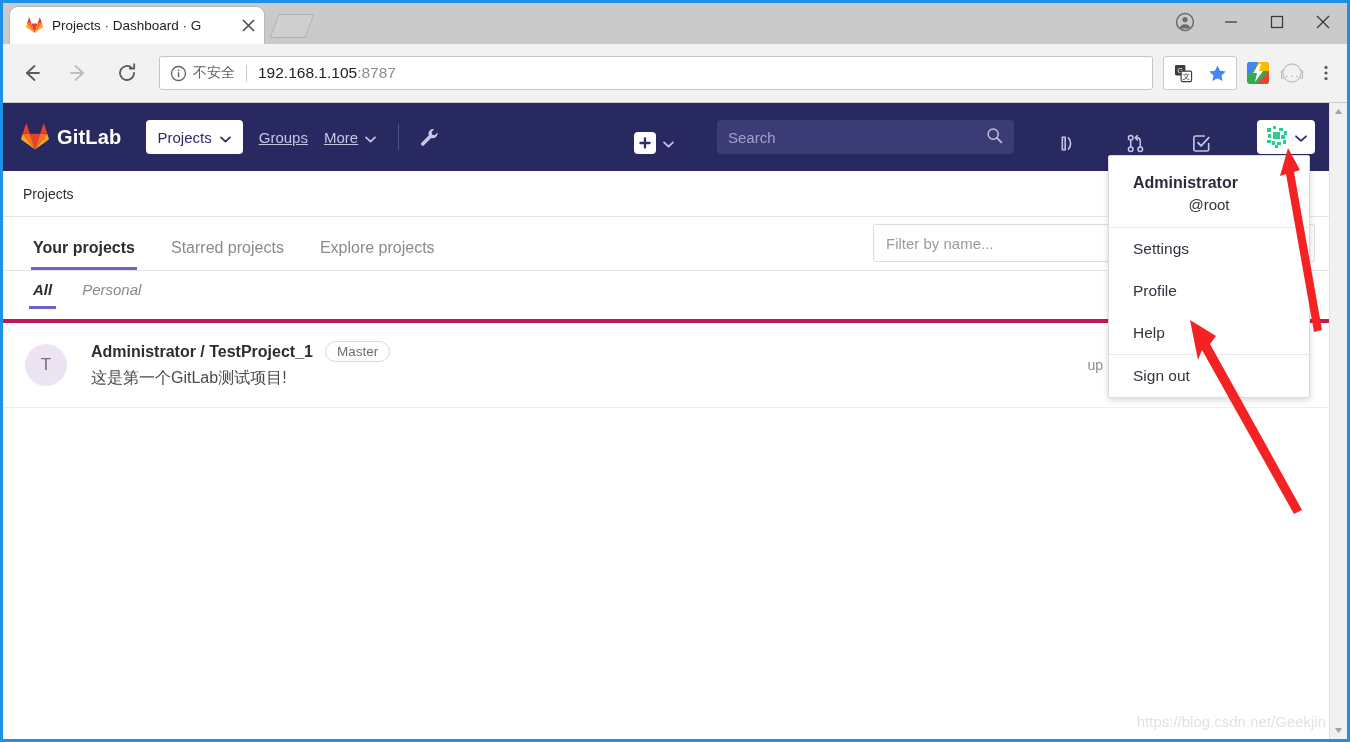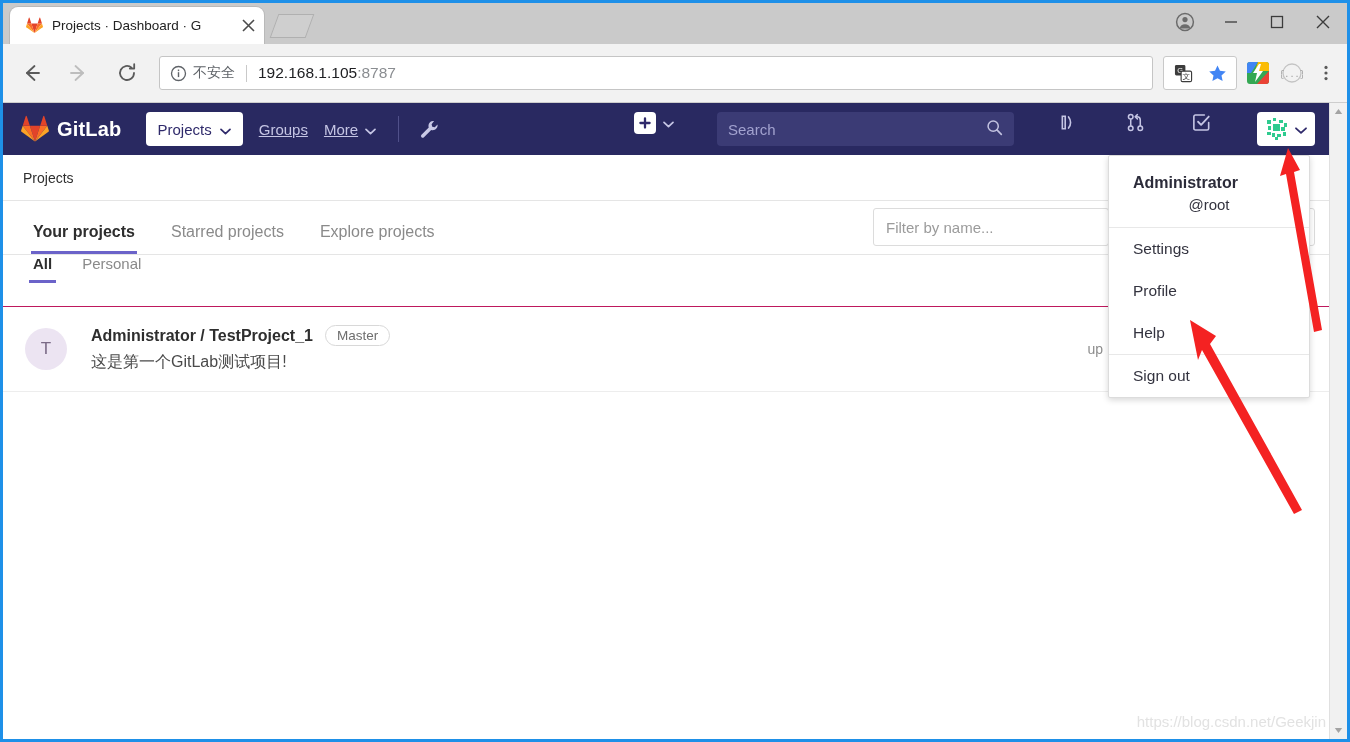--- a/index.html
+++ b/index.html
@@ -147,21 +147,21 @@
   .viewport {
     position: absolute; left: 3px; top: 103px;
     width: 1344px; height: 636px;
     background: #ffffff;
     overflow: hidden;
   }
 
   
   .gl-nav {
     position: relative;
-    height: 52px; width: 1330px;
+    height: 68px; width: 1330px;
     background: #292961;
     display: flex; align-items: center;
     padding-left: 18px;
     box-sizing: border-box;
   }
   .gl-logo-wrap { display:flex; align-items:center; margin-right: 18px; }
   .gl-logo { width: 28px; height: 28px; }
   .gl-logo-text {
     color: #fff; font-size: 20px; font-weight: 600; margin-left: 8px;
     letter-spacing: 0.2px;
@@ -179,21 +179,21 @@
   .gl-link {
     color: #c5c5e4; font-size: 15px; margin-left: 16px;
     display:flex; align-items:center;text-decoration:underline;
   }
   .gl-link .caret { margin-left: 7px; }
   .gl-divider {
     width: 1px; height: 26px; background: #50508a; margin-left: 22px;
   }
   .gl-wrench { margin-left: 20px; color: #c9c9e6; display:flex; align-items:center;}
   .gl-right {
-    margin-left: auto; display: flex; align-items: flex-start; padding-right: 18px; gap: 23px;
+    margin-left: auto; display: flex; align-items: flex-end; padding-right: 18px; gap: 23px;
   }
   .gl-plus {
     background:#ffffff; border-radius:4px;
     width:22px; height:22px;
     display:flex; align-items:center; justify-content:center;
     color:#2f2a6b;
   }
   .gl-plus-wrap { display:flex; align-items:center; color:#c5c5e4; }
   .gl-search {
     margin-left: 20px;
@@ -266,24 +266,24 @@
   .sort-select {
     margin-left: 20px;
     min-width: 160px; height: 36px;
     border:1px solid #dcdcdc; border-radius:3px;
     display:flex; align-items:center; padding: 0 12px;
     color:#303030; font-size:15px; background:#fff;
   }
 
   
   .gl-subtabs-row {
-    height: 52px; display:flex; align-items:flex-start;
+    height: 52px; display:flex; align-items:center;
     padding-left: 28px;
-    border-bottom: 1px solid #be185d;
-    width: 1330px; box-sizing:border-box;
+    border-bottom: 4px solid #be185d;
+    width: 1330px; box-sizing:border-box;font-style:italic;
   }
   .gl-subtab {
     font-size: 15px; color: #8a8a8a;
     padding: 0 2px 11px 2px; margin-right: 26px;
     position: relative;
   }
   .gl-subtab.active { color: #2e2e2e; font-weight: 600; }
   .gl-subtab.active::after {
     content:""; position:absolute; left:-2px; right:-2px; bottom:0;
     height:3px; background:#6b63c9;

